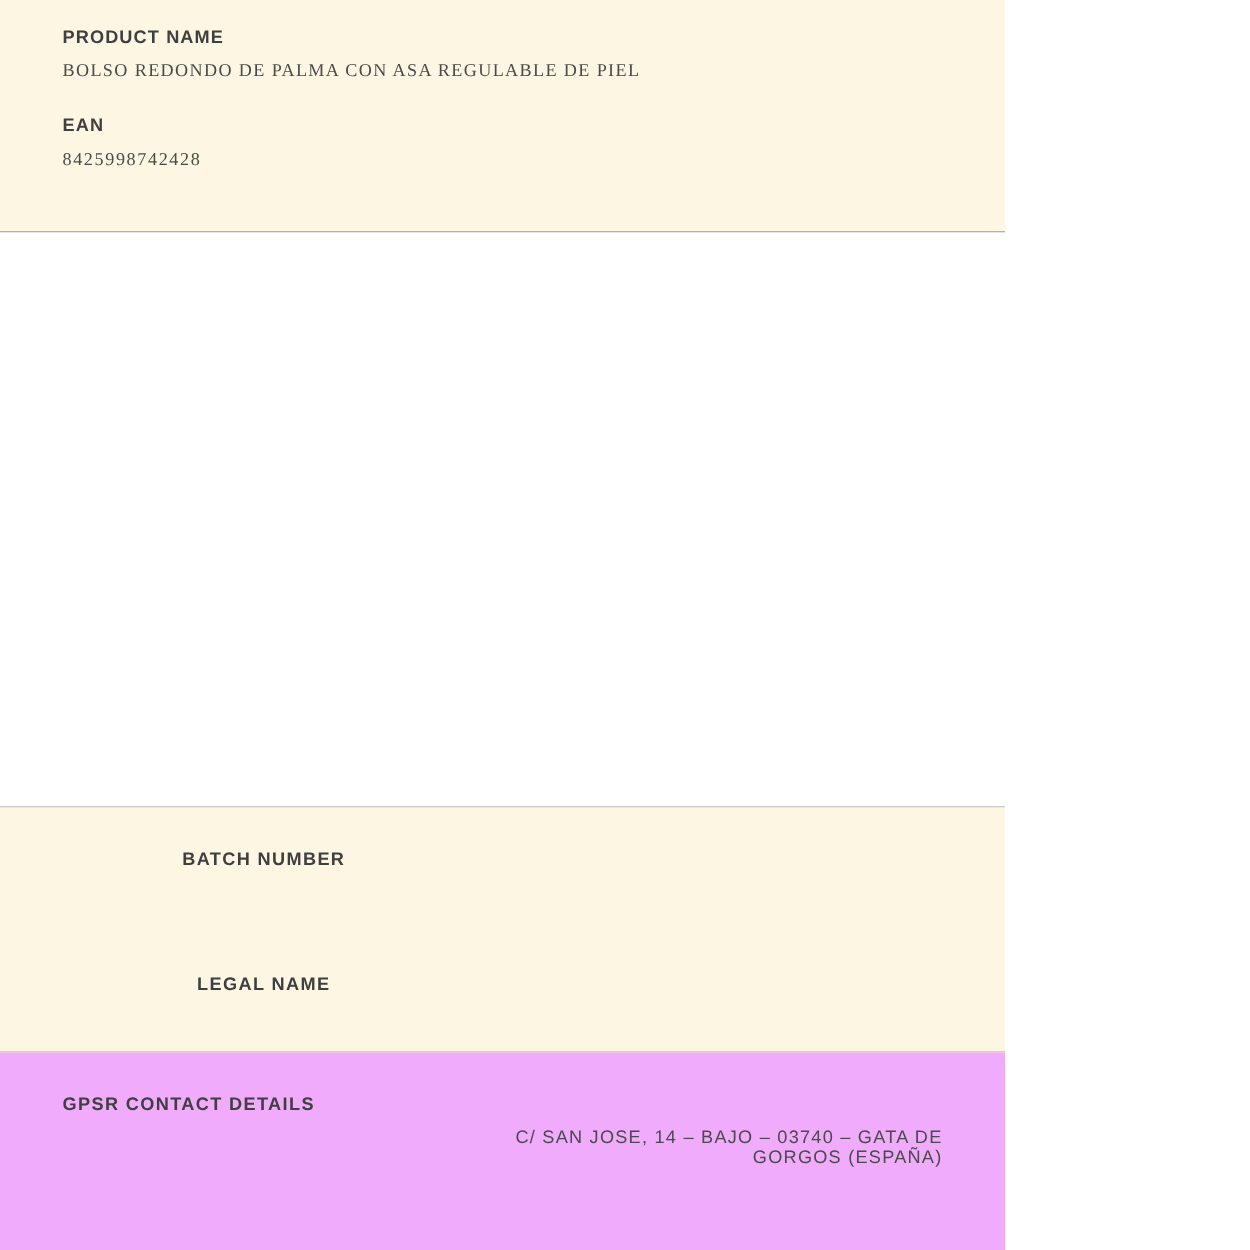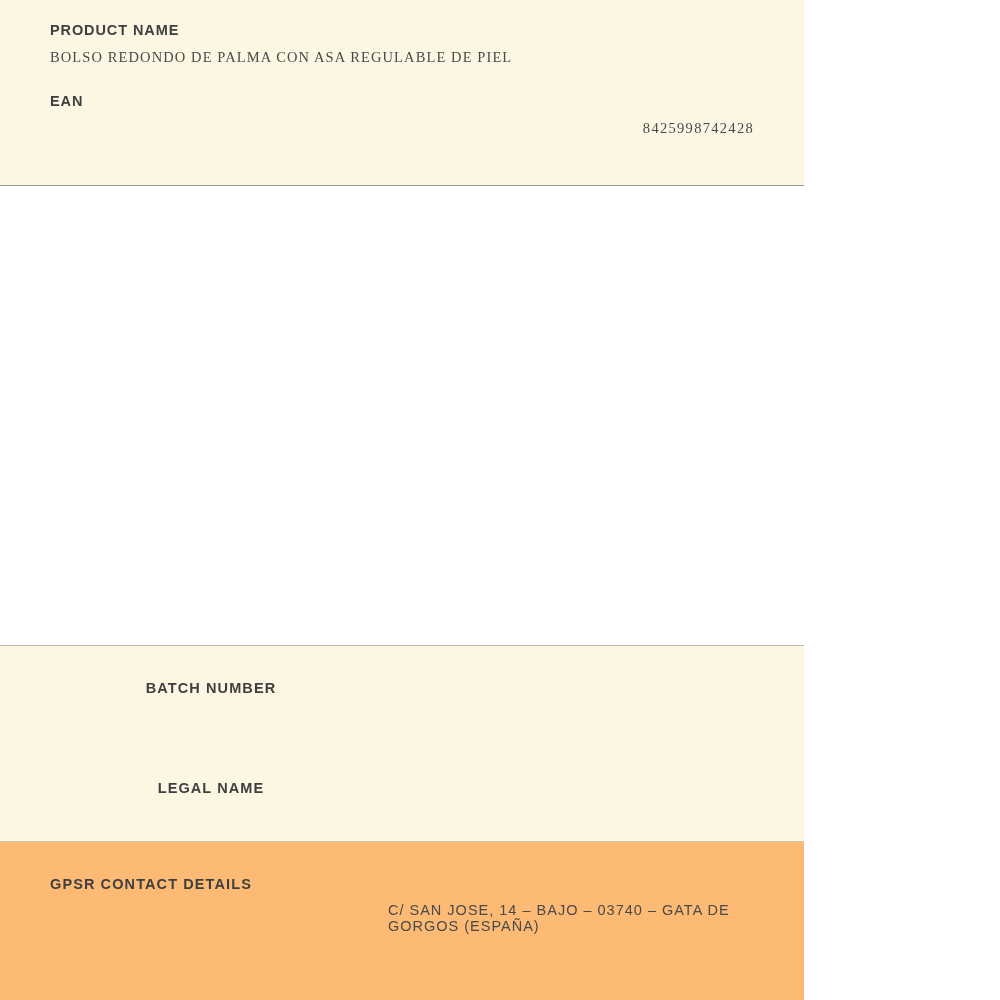--- a/index.html
+++ b/index.html
@@ -45,21 +45,20 @@
     color: #4a4a4a;
     margin: 0;
     text-transform: uppercase;
     font-family: Liberation Serif, serif;
   }
   .field-block {
     margin-bottom: 27px;
   }
   .field-block.ean .field-value {
     letter-spacing: 1.3px;
-    text-align: right;
   }
 
   
   .media-area {
     background: #ffffff;
     flex: 1 1 auto;
     border-bottom: 1px solid #b9b9ad;
     position: relative;
   }
 
@@ -95,39 +94,39 @@
     text-transform: uppercase;
     color: #4a4a4a;
     margin-top: 11px;
     min-height: 17px;
   }
   .row-1 { padding-top: 34px; }
   .row-2 { padding-top: 56px; }
 
   
   .footer-section {
-    background: #fdba74;
+    background: #f0abfc;
     height: 158px;
     box-sizing: border-box;
     padding: 34px 50px 0 50px;
     position: relative;
   }
   .gpsr-label {
     font-size: 14.5px;
     font-weight: bold;
     letter-spacing: 1.1px;
     text-transform: uppercase;
     color: #3f3f3f;
   }
   .gpsr-address {
     font-size: 14.5px;
     letter-spacing: 1.0px;
     text-transform: uppercase;
     color: #4a4a4a;
-    text-align: left;
+    text-align: right;
     margin-top: 10px;
     padding-left: 338px;
   }
 </style>
 </head>
 <body>
 
 <div class="page">
 
   <section class="top-section">

